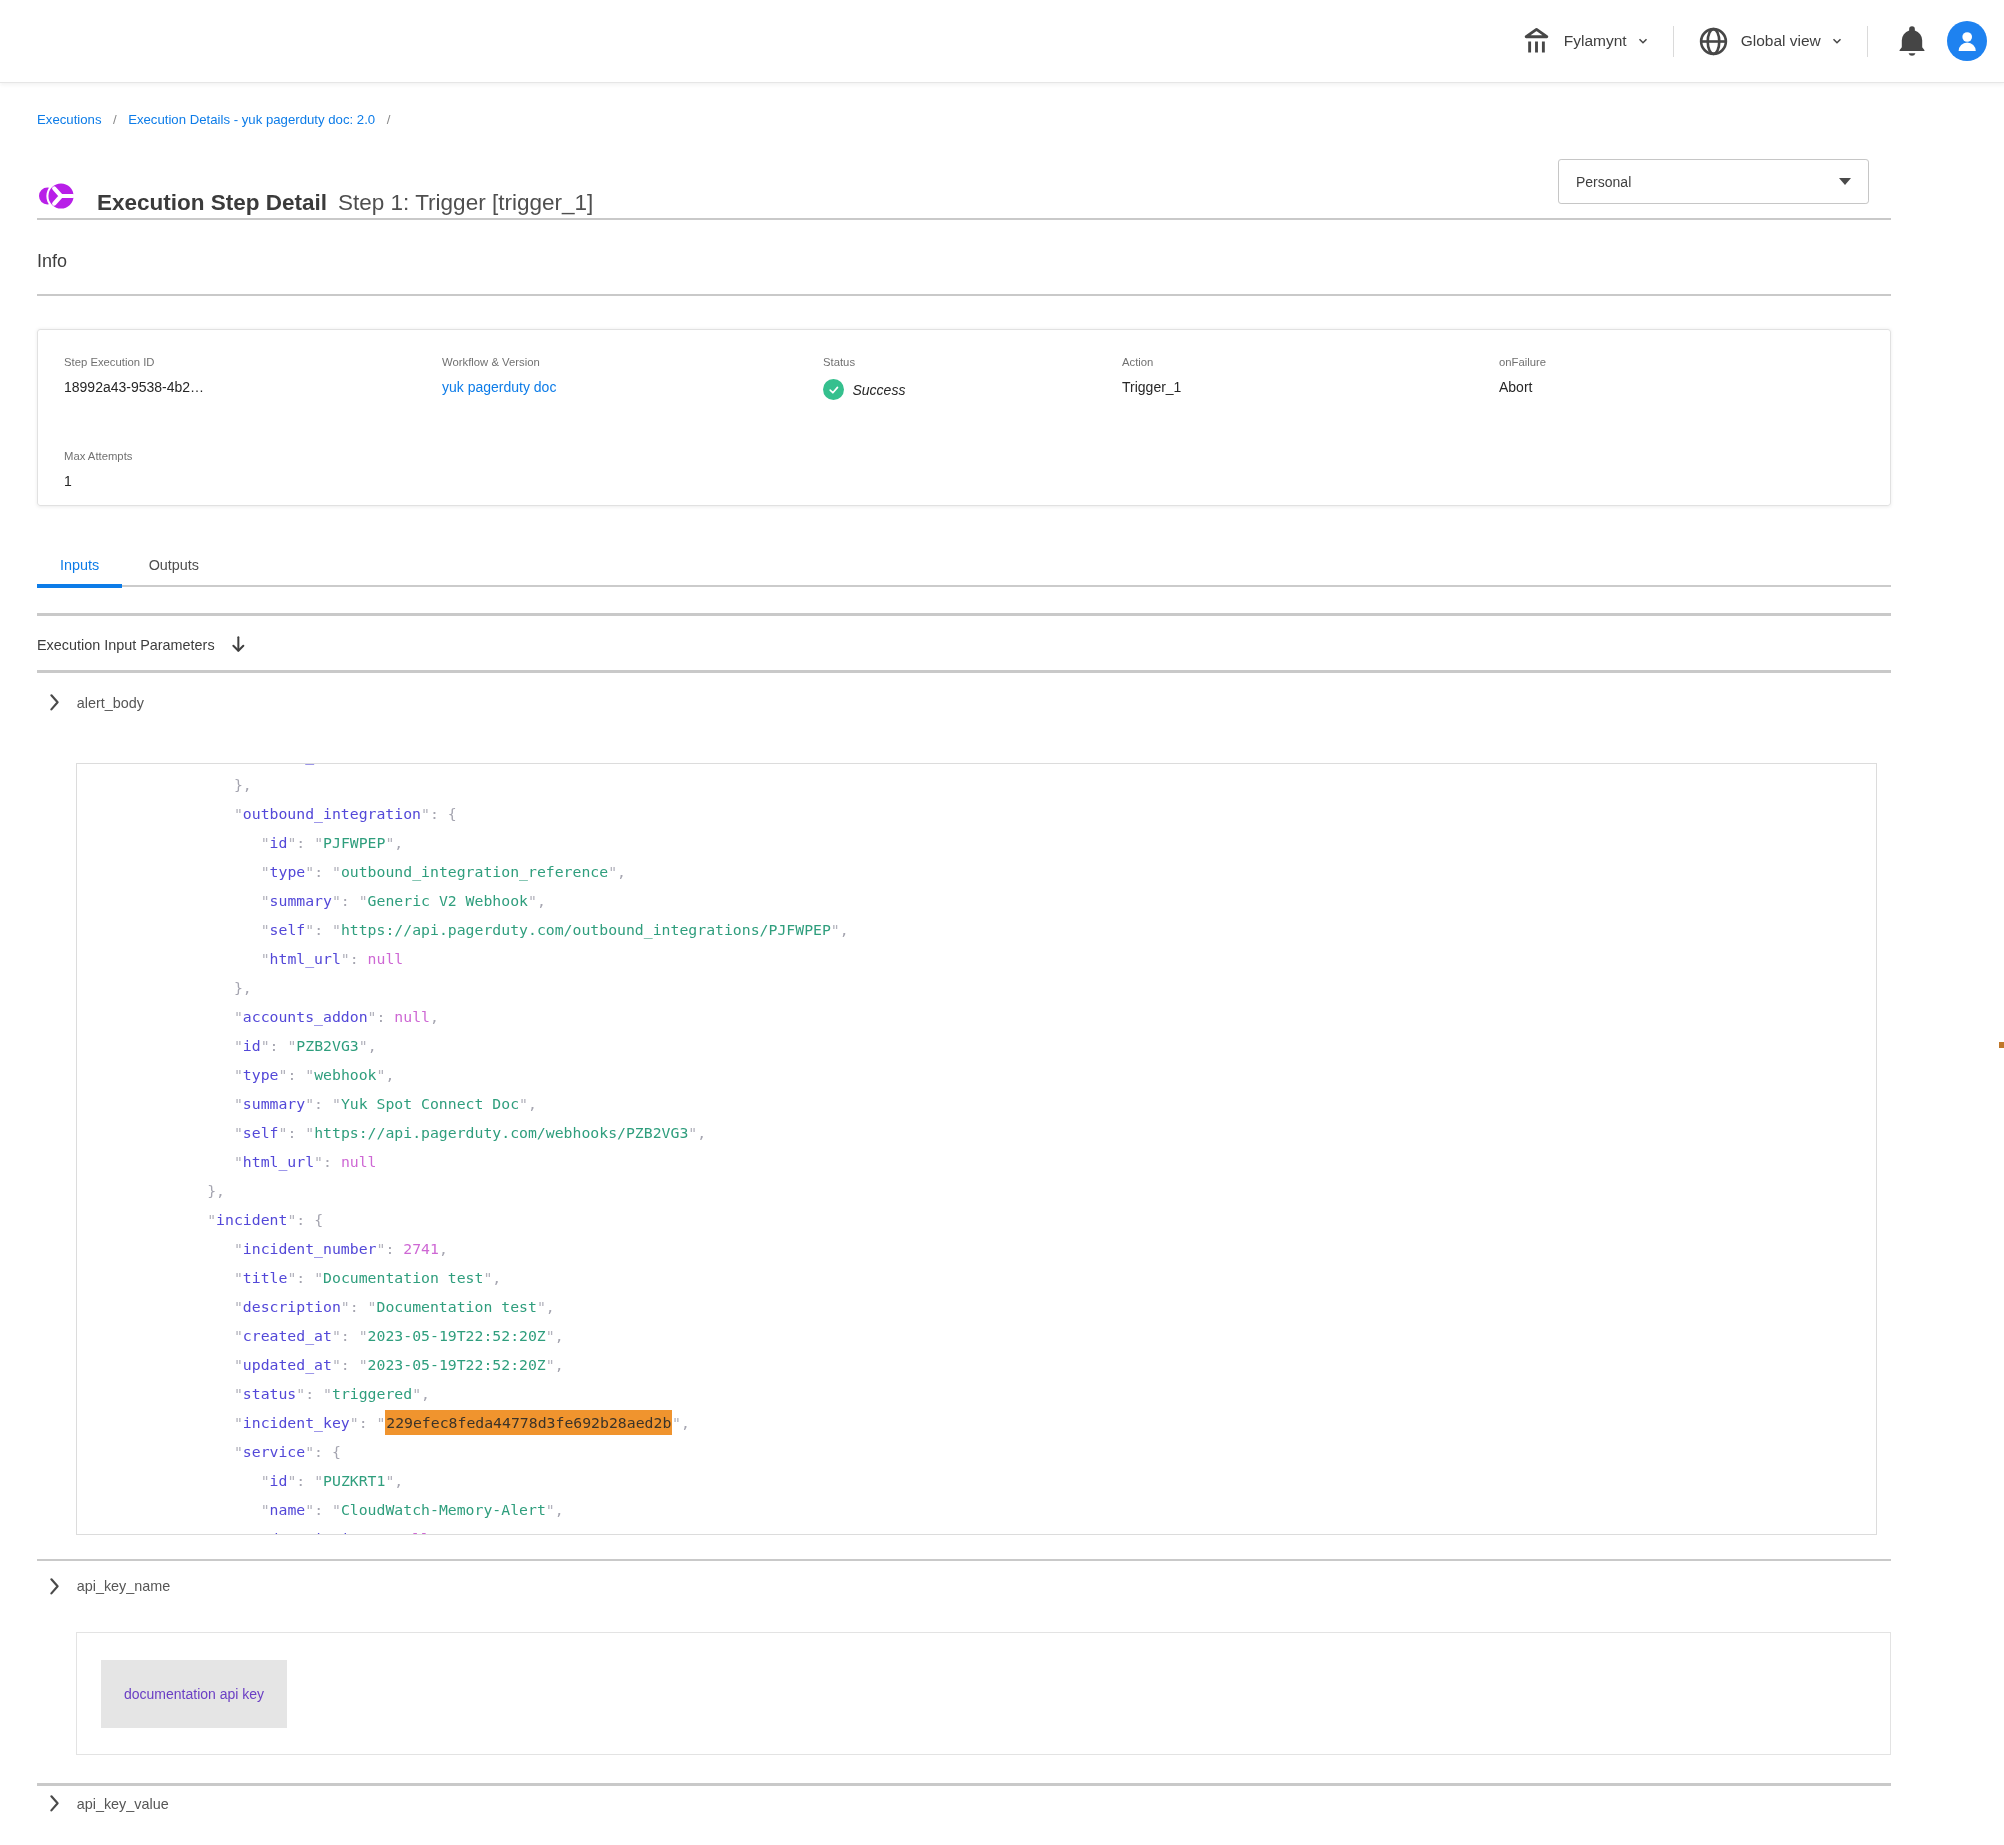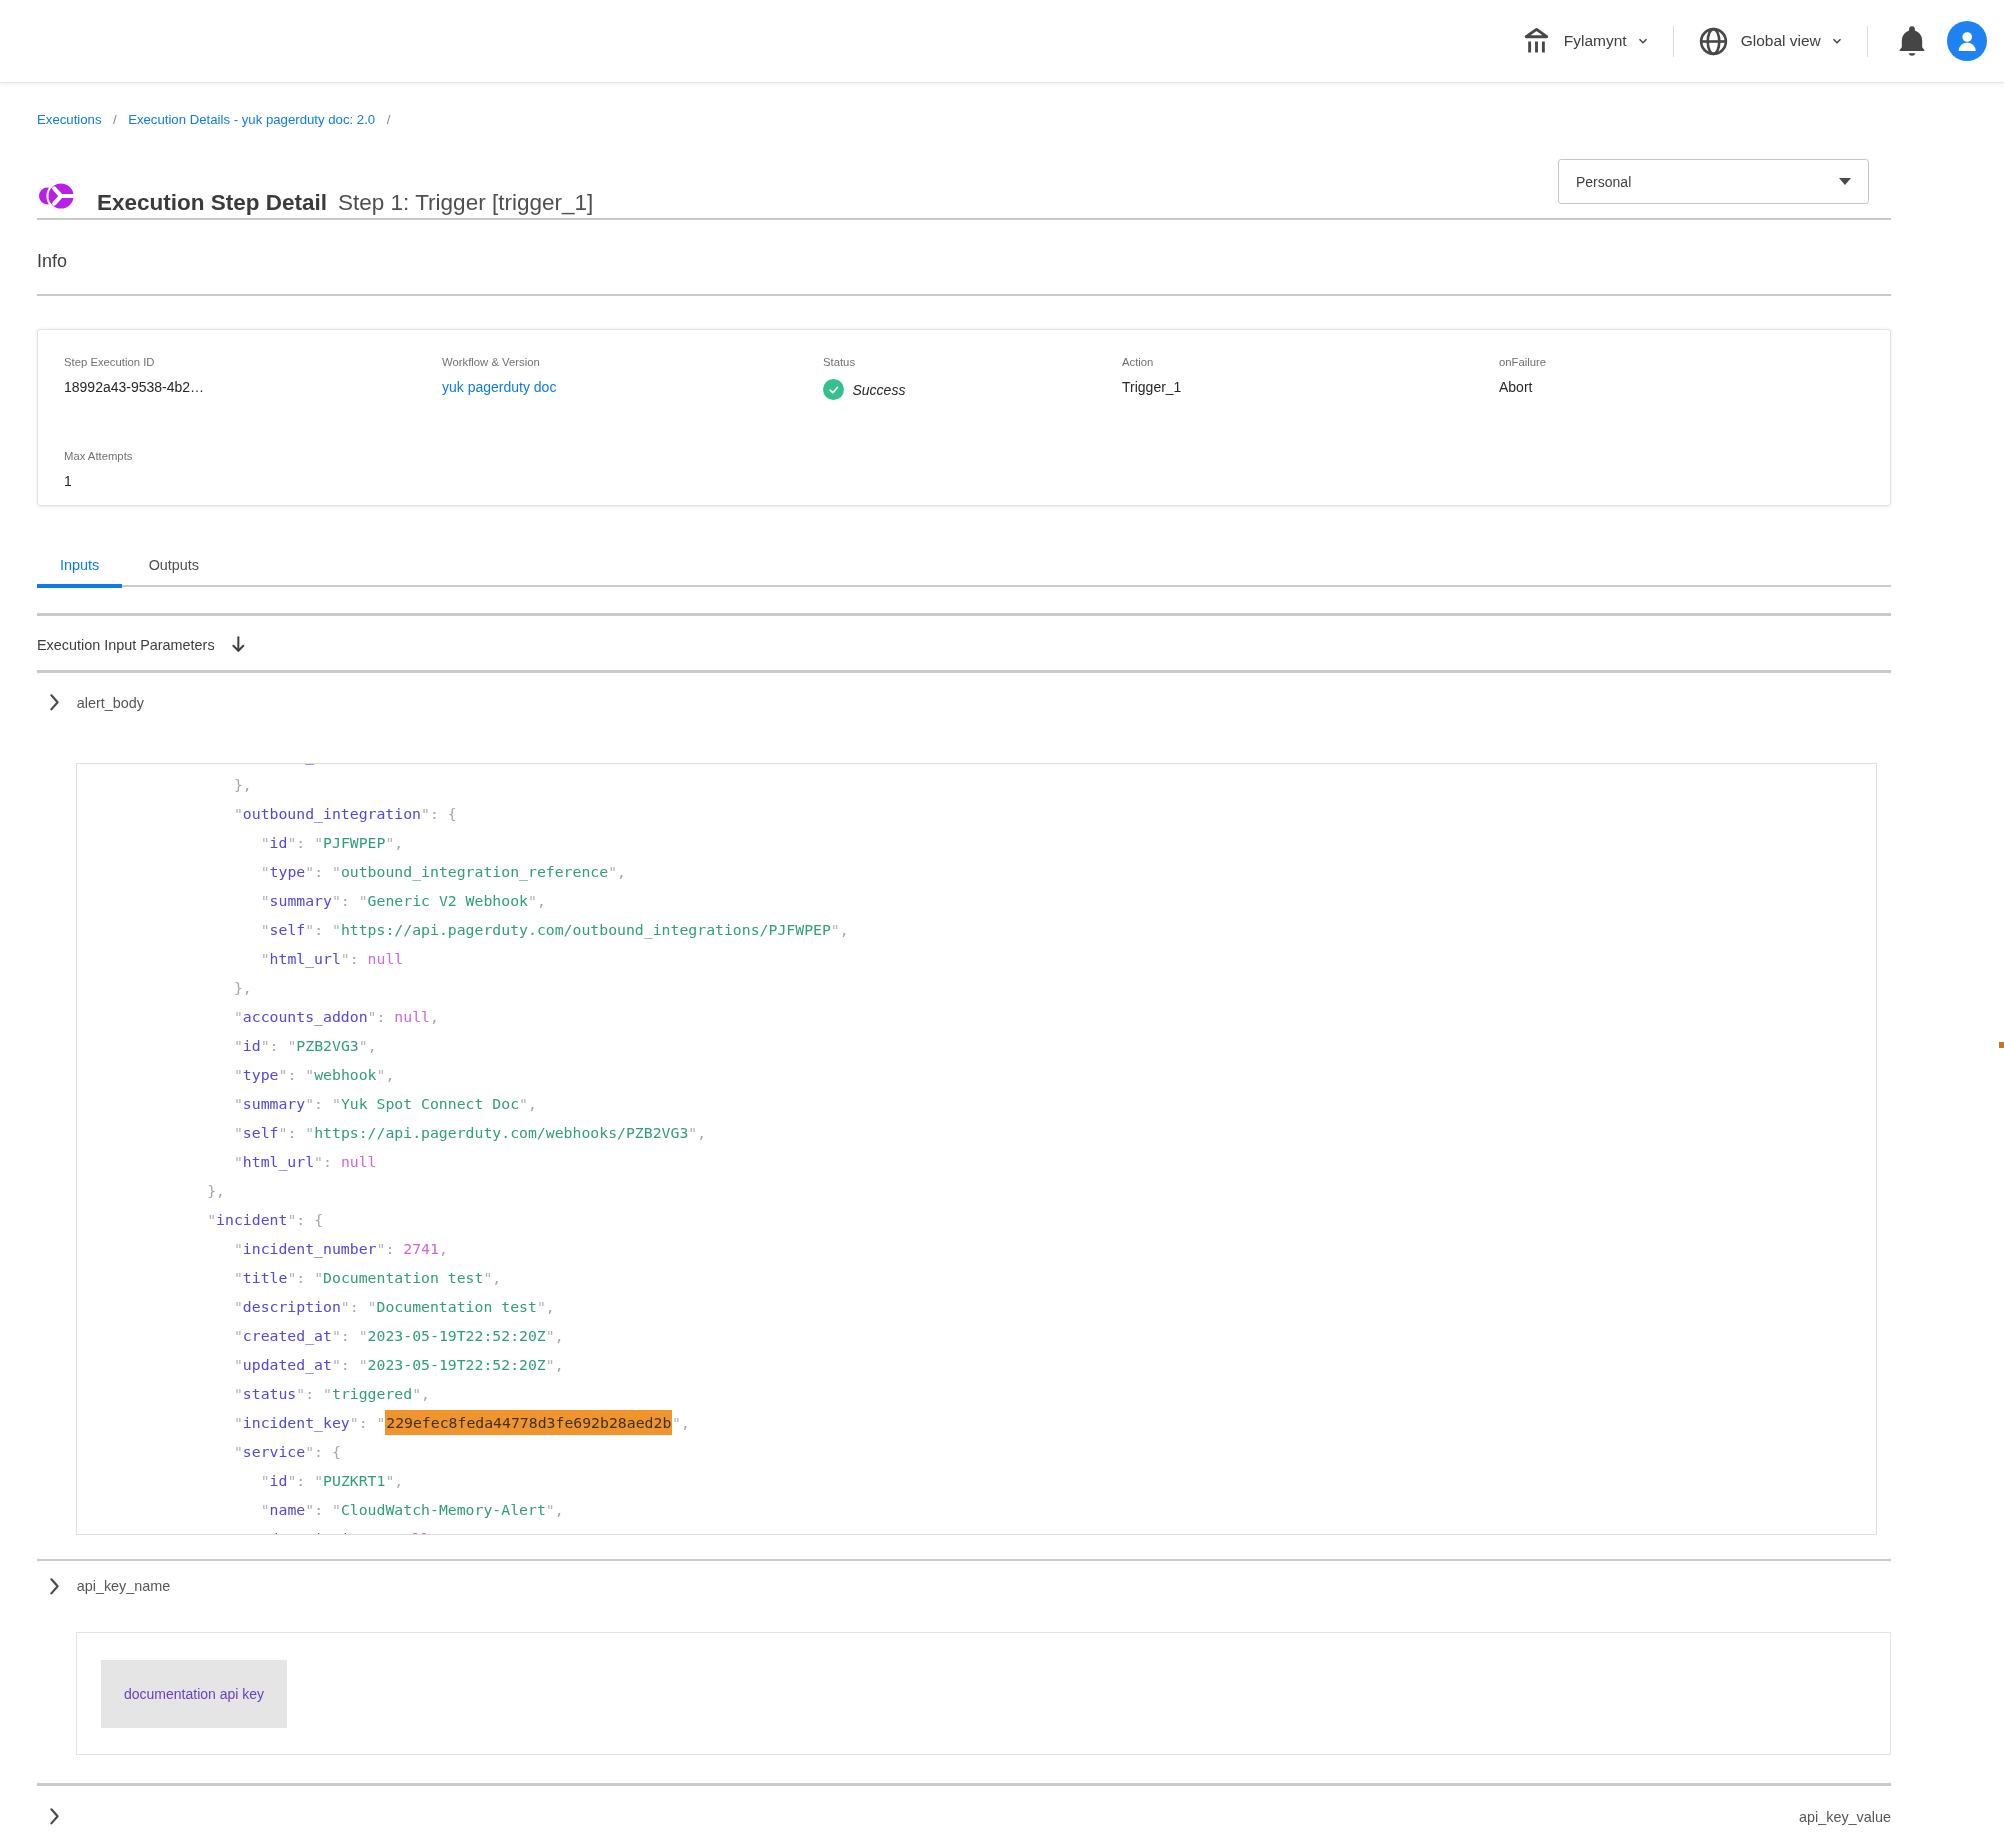--- a/index.html
+++ b/index.html
@@ -78,21 +78,21 @@
   .cl .n{color:#ce68d4;}
   .cl .hl{background:#f0942e;color:#3b3328;padding:3.9px 0.8px;}
   .rule-5{margin-top:24px;}
   .row-keyname{margin-top:15.5px;height:20px;}
   .chip-box{
     margin-top:36px;margin-left:39px;width:1815px;height:123px;box-sizing:border-box;
     border:1.6px solid #e3e3e3;padding:26.4px 0 0 24px;
   }
   .chip{display:inline-block;background:#e5e5e5;padding:26px 23px;font-size:14px;color:#6b3fc4;}
   .rule-6{margin-top:28px;}
-  .row-keyvalue{margin-top:21px;height:20px;justify-content:space-between;}
+  .row-keyvalue{margin-top:8px;height:20px;}
   .scroll-marker{position:absolute;right:0;top:1042px;width:6.2px;height:6.2px;background:#c0772a;}
   svg{display:block;}
 </style>
 </head>
 <body>
 
 <div class="topbar">
   <div class="tb-group">
     <span class="tb-icon">
       <svg width="33" height="33" viewBox="0 0 24 24" fill="none" stroke="#474747" stroke-width="2.1">

